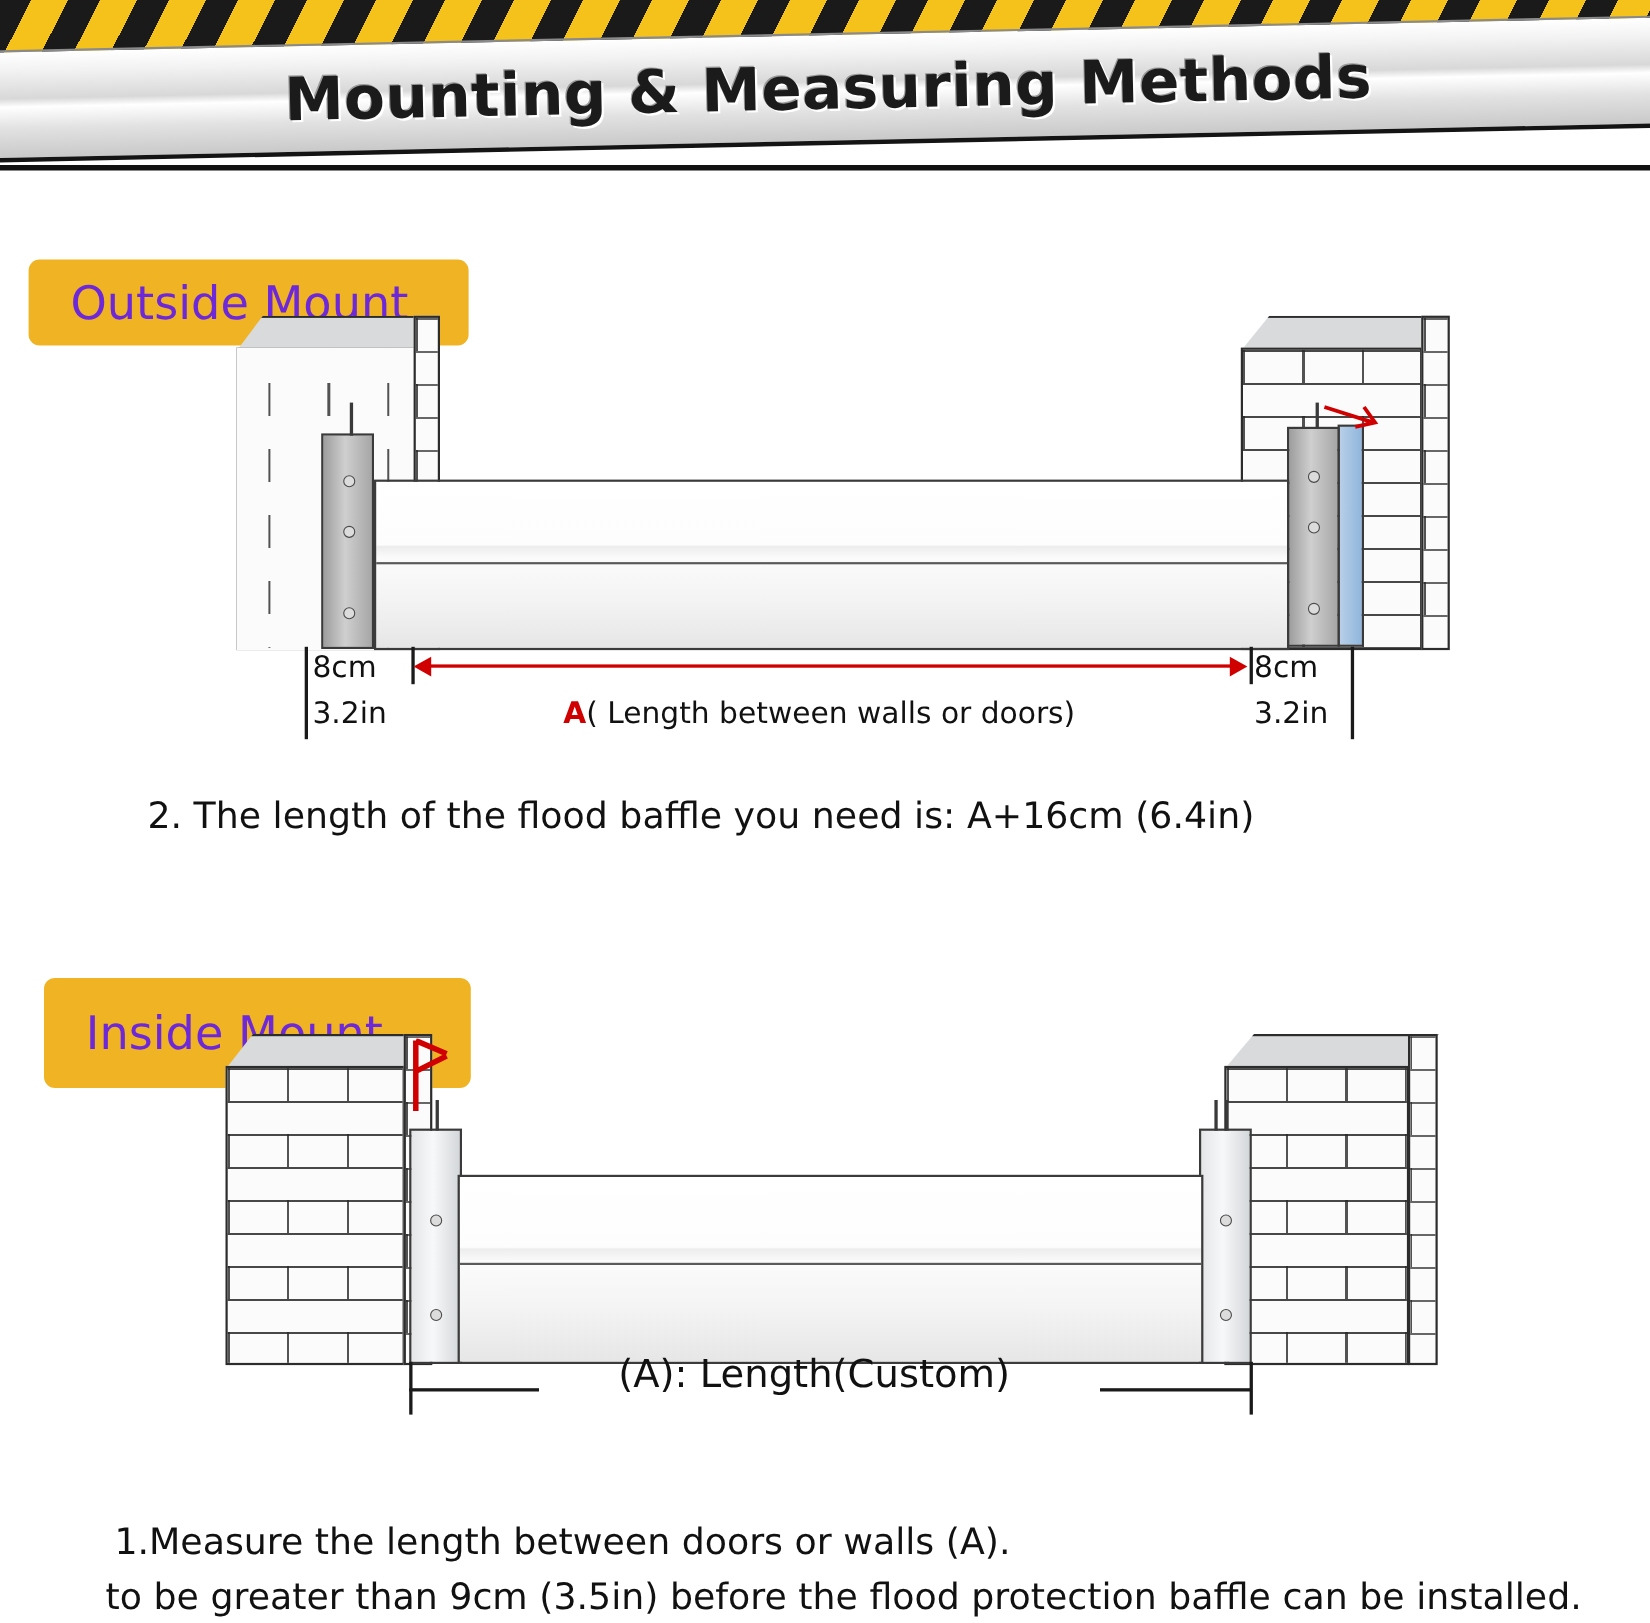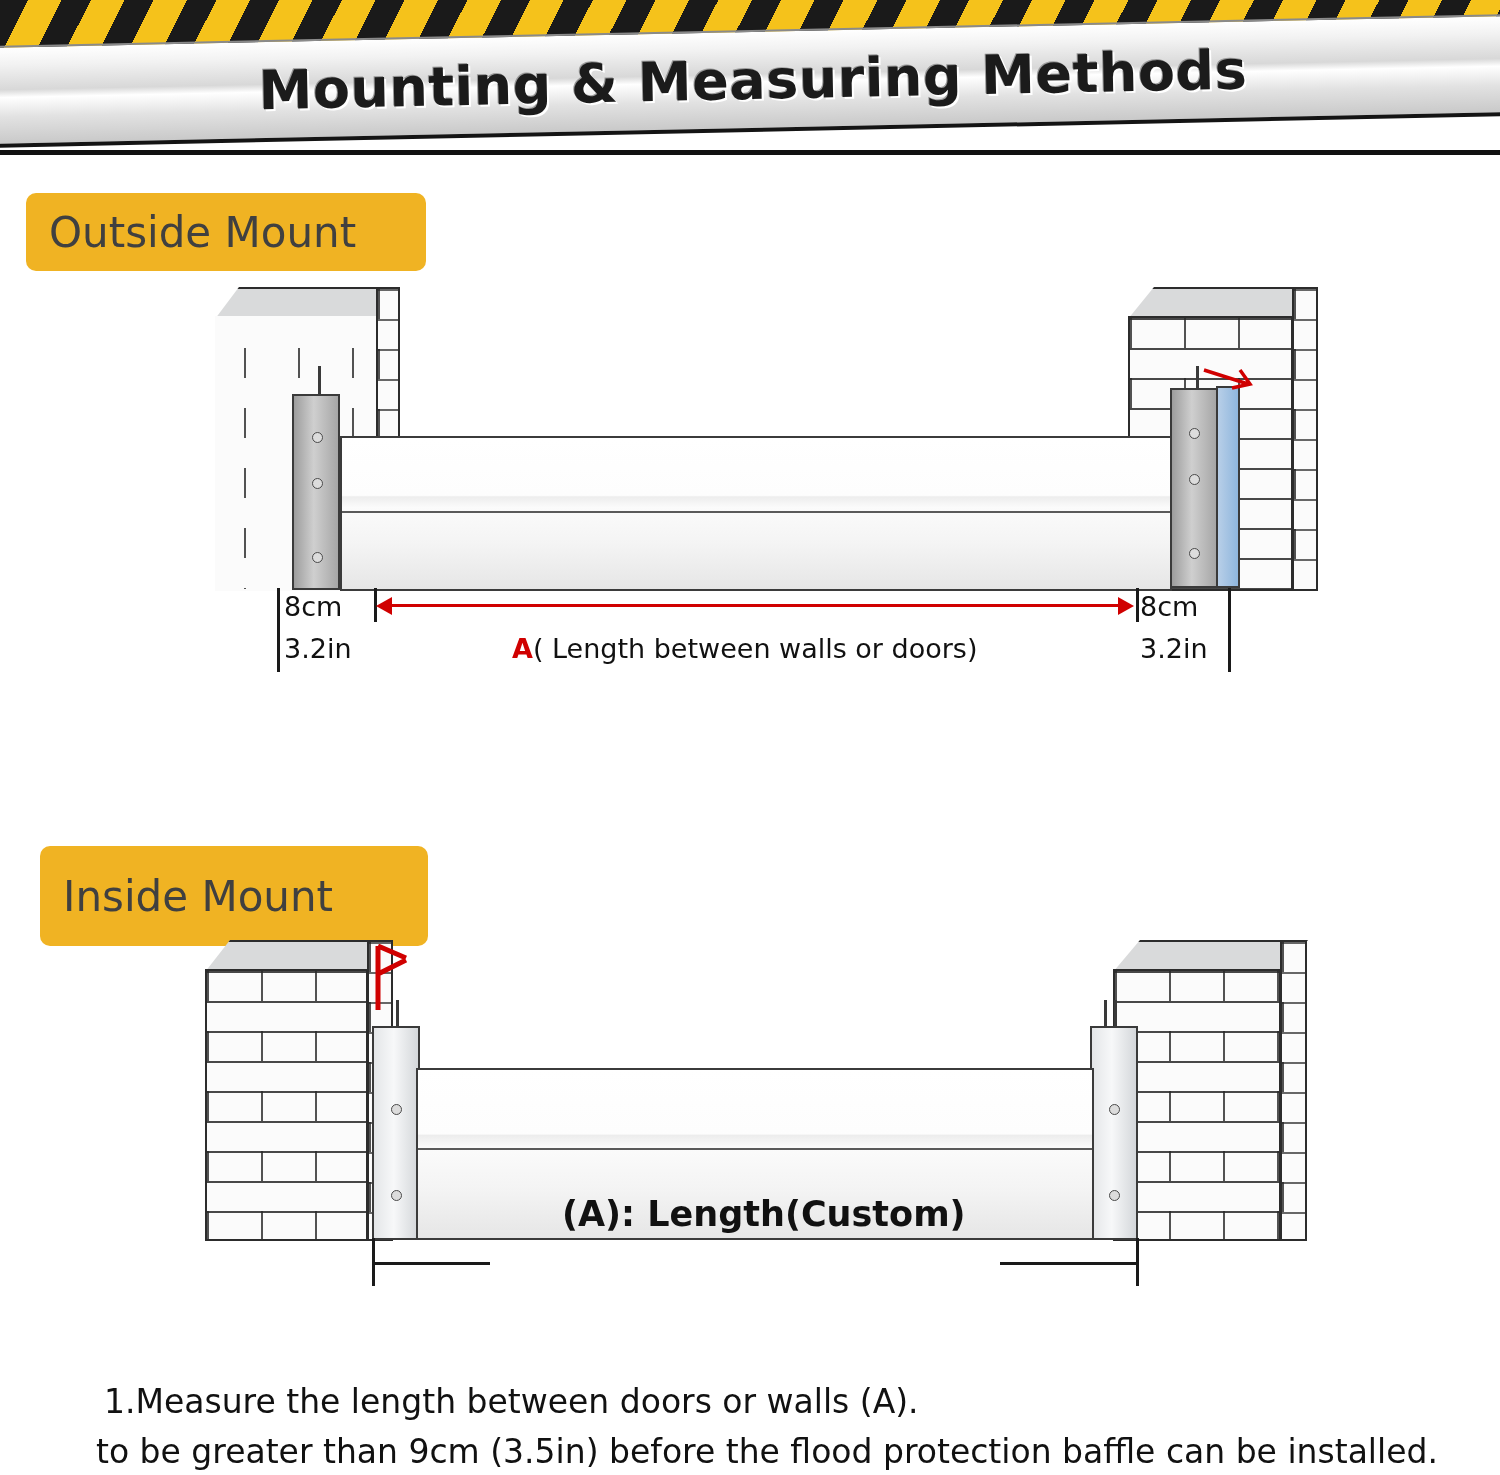--- a/index.html
+++ b/index.html
@@ -76,25 +76,26 @@
     background: #111;
   }
 
   
   .section-label {
     position: absolute;
     background: #f0b323;
     border-radius: 10px;
     display: flex;
     align-items: center;
-    padding: 0 23px;
-    box-sizing: border-box;
-    color: #404040;
+    padding: 0 38px;
+    box-sizing: border-box;
+    color: #6d28d9;
     font-size: 42px;
     white-space: nowrap;
+    margin-top: 43px;
   }
   #label-outside { left: 26px; top: 193px; width: 400px; height: 78px; }
   #label-inside  { left: 40px; top: 846px; width: 388px; height: 100px; }
 
   
   .brick {
     position: absolute;
     box-sizing: border-box;
   }
   .brick-face {
@@ -313,20 +314,21 @@
   <div class="meas-text" style="left:284px; top:586px;">8cm</div>
   <div class="meas-text" style="left:284px; top:628px;">3.2in</div>
   <div class="meas-text" style="left:1140px; top:586px;">8cm</div>
   <div class="meas-text" style="left:1140px; top:628px;">3.2in</div>
 
   <div class="meas-text" style="left:512px; top:628px;">
     <span class="accent">A</span><span>( Length between walls or doors)</span>
   </div>
 
   <div class="steps" style="left:134px; top:716px;">
+    <div>2. The length of the flood baffle you need is: A+16cm (6.4in)</div>
   </div>
 
   <div class="section-label" id="label-inside">Inside Mount</div>
 
   <div class="brick-top" style="left:205px; top:940px; width:188px; height:32px;
               clip-path: polygon(25px 0, 188px 0, 163px 32px, 0 32px);"></div>
   <div class="brick" style="left:205px; top:969px; width:163px; height:272px;">
     <div class="brick-face"></div>
   </div>
   <div class="brick" style="left:367px; top:940px; width:26px; height:301px;">
@@ -357,20 +359,20 @@
   <div class="screw" style="left:1109px; top:1104px;"></div>
   <div class="screw" style="left:1109px; top:1190px;"></div>
 
   <div class="baffle" style="left:416px; top:1068px; width:678px; height:172px;"></div>
   <div class="baffle-seam" style="left:418px; top:1148px; width:674px;"></div>
 
   <div class="tick" style="left:372px; top:1238px; height:48px;"></div>
   <div class="tick" style="left:1136px; top:1238px; height:48px;"></div>
   <div class="tick-black" style="left:372px; top:1262px; width:118px;"></div>
   <div class="tick-black" style="left:1000px; top:1262px; width:138px;"></div>
-  <div class="length-text" style="left:562px; top:1194px;font-weight:bold;">(A): Length(Custom)</div>
+  <div class="length-text" style="left:562px; top:1230px;">(A): Length(Custom)</div>
 
   <div class="steps-wrap" style="left:104px; top:1330px; width:1330px;">
     <div style="line-height:56px;margin-top:44px;">1.Measure the length between doors or walls (A).</div>
     <div style="line-height:44px; margin-left:-8px;">to be greater than 9cm (3.5in) before the flood protection baffle can be installed.</div>
   </div>
 
 </div>
 
 </body></html>

